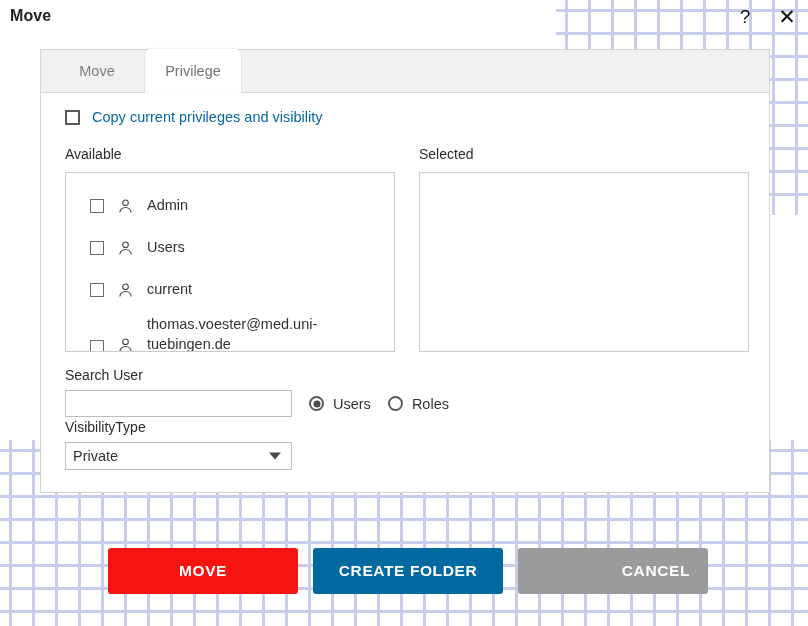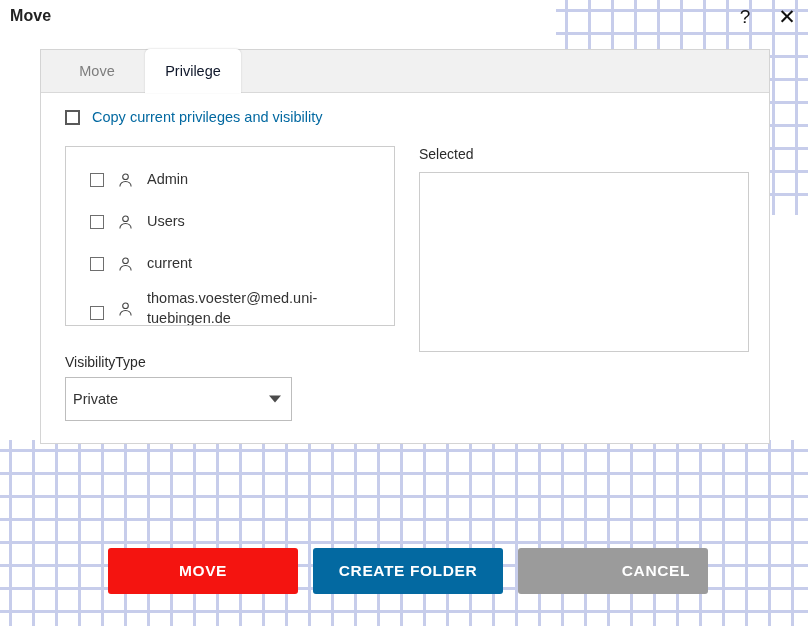--- a/index.html
+++ b/index.html
@@ -105,21 +105,21 @@
     color: #7d7d7d;
     cursor: pointer;
     box-sizing: border-box;
     background: transparent;
     border: none;
     font-family: "Liberation Sans", sans-serif;
     white-space: nowrap;
   }
   .tab.active {
     background: #ffffff;
-    color: #0f172a;
+    color: #737373;
     border-top-left-radius: 5px;
     border-top-right-radius: 5px;
     box-shadow: 0 -1px 2px rgba(0,0,0,0.06), -1px 0 2px rgba(0,0,0,0.04), 1px 0 2px rgba(0,0,0,0.04);
     position: relative;
     z-index: 2;
     margin-bottom: -1px;
     height: 44px;
   }
 
   
@@ -263,21 +263,21 @@
   }
 
   
   .vis-block {
     margin-top: 2px;
     margin-left: 11px;
   }
   .select-wrap {
     position: relative;
     width: 227px;
-    height: 44px;
+    height: 28px;
   }
   .select-box {
     width: 100%;
     height: 100%;
     border: 1px solid #bdbdbd;
     box-sizing: border-box;
     background: #ffffff;
     display: flex;
     align-items: center;
     padding: 0 7px;
@@ -345,20 +345,21 @@
   <div class="dialog-body">
 
     <div class="copy-row">
       <span class="cbox"></span>
       <span class="lbl">Copy current privileges and visibility</span>
     </div>
 
     <div class="lists">
 
       <div class="list-col">
+        <div class="list-title">Available</div>
         <div class="list-box">
 
           <div class="list-row">
             <span class="cbox light"></span>
             <svg class="person" viewBox="0 0 20 20" fill="none" stroke="#444" stroke-width="1.3">
               <circle cx="10" cy="5.6" r="3.3"></circle>
               <path d="M3.4 17.2c0-3.7 2.9-6.1 6.6-6.1s6.6 2.4 6.6 6.1"></path>
             </svg>
             <span class="name">Admin</span>
           </div>
@@ -374,39 +375,55 @@
 
           <div class="list-row">
             <span class="cbox light"></span>
             <svg class="person" viewBox="0 0 20 20" fill="none" stroke="#444" stroke-width="1.3">
               <circle cx="10" cy="5.6" r="3.3"></circle>
               <path d="M3.4 17.2c0-3.7 2.9-6.1 6.6-6.1s6.6 2.4 6.6 6.1"></path>
             </svg>
             <span class="name">current</span>
           </div>
 
-          <div class="list-row" style="align-items:center; padding-top:4px;">
+          <div class="list-row" style="align-items:flex-end; padding-top:4px;">
             <span class="cbox light" style="margin-top:9px;"></span>
             <svg class="person" viewBox="0 0 20 20" fill="none" stroke="#444" stroke-width="1.3" style="margin-top:2px;">
               <circle cx="10" cy="5.6" r="3.3"></circle>
               <path d="M3.4 17.2c0-3.7 2.9-6.1 6.6-6.1s6.6 2.4 6.6 6.1"></path>
             </svg>
             <span class="name">thomas.voester@med.uni-tuebingen.de</span>
           </div>
 
         </div>
       </div>
 
       <div class="list-col">
         <div class="list-title">Selected</div>
         <div class="list-box"></div>
       </div>
 
     </div>
 
+    <div class="search-block">
+      <div class="field-label">Search User</div>
+      <div class="search-row">
+        <input class="search-input" type="text" placeholder="" style="">
+        <div class="radio-group">
+          <label class="radio-item">
+            <span class="radio on"></span>
+            <span class="rlbl">Users</span>
+          </label>
+          <label class="radio-item">
+            <span class="radio"></span>
+            <span class="rlbl">Roles</span>
+          </label>
+        </div>
+      </div>
+    </div>
 
     <div class="vis-block">
       <div class="field-label">VisibilityType</div>
       <div class="select-wrap">
         <div class="select-box">Private</div>
         <span class="caret"></span>
       </div>
     </div>
 
   </div>

